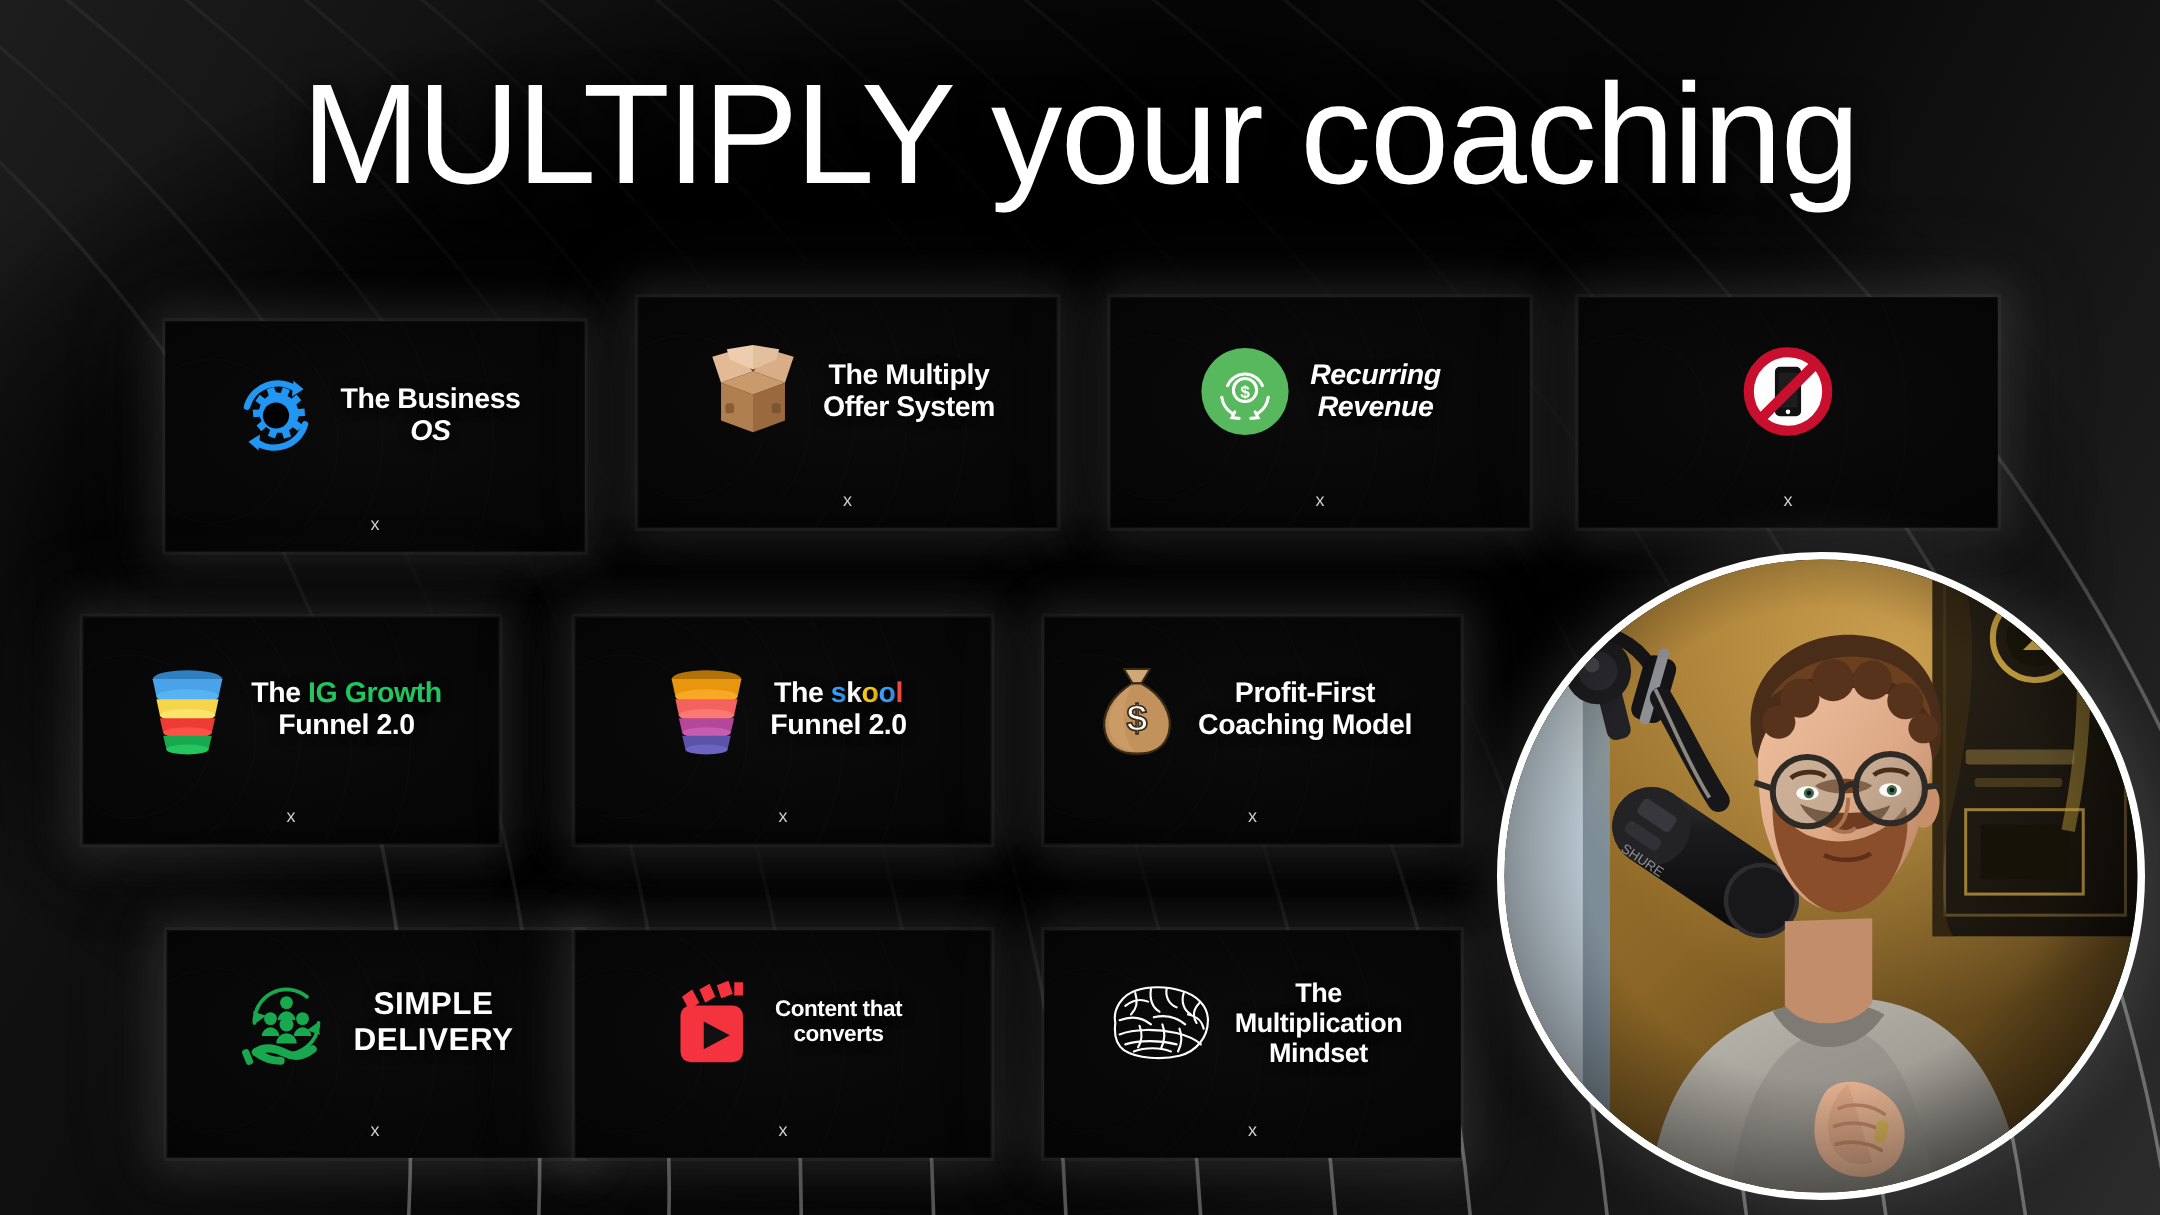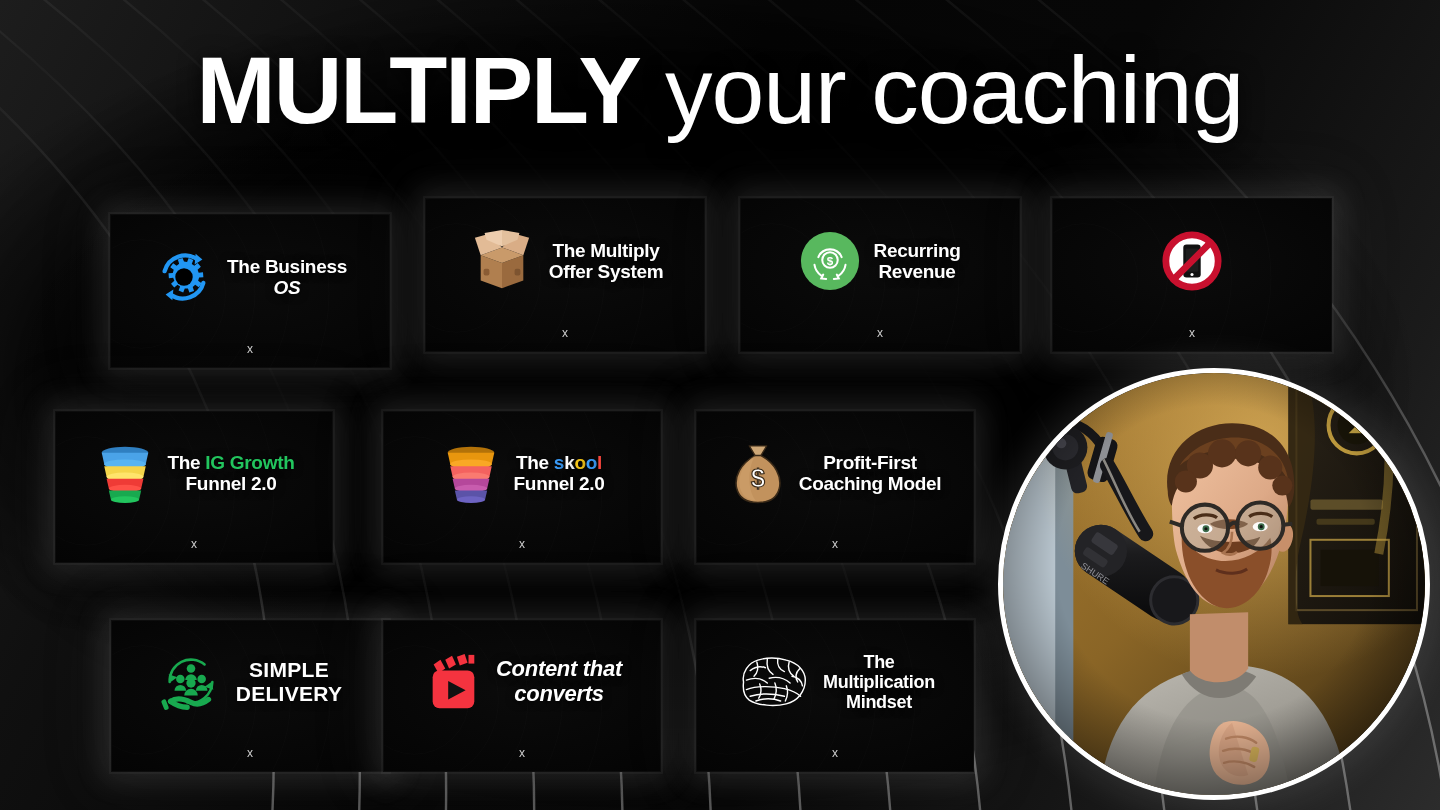--- a/index.html
+++ b/index.html
@@ -31,21 +31,21 @@
     text-align:center;
     color:#fff;
     font-size:95px;
     line-height:1.04;
     letter-spacing:-1.2px;
     font-weight:400;
     white-space:nowrap;
     text-shadow:0 2px 22px rgba(0,0,0,.85);
     z-index:6;
   }
-  .title .strong{ font-weight:700; letter-spacing:-2px; }
+  .title .strong{ font-weight:400; letter-spacing:-2px; }
   .title .light{ font-weight:400; letter-spacing:-1px; }
 
   
   .card{
     position:absolute;
     background:#000;
     border:1px solid rgba(255,255,255,.05);
     box-shadow:
       0 0 0 2px rgba(255,255,255,.035),
       0 0 26px 9px rgba(190,190,190,.13),
@@ -247,21 +247,21 @@
           <circle cx="32" cy="31" r="8"></circle>
           <path d="M20 28 a13 13 0 0 1 24 0"></path>
           <path d="M16 36 a16 16 0 0 0 7 11"></path>
           <path d="M48 36 a16 16 0 0 1 -7 11"></path>
           <path d="M25 46 l-2 4 5 .5"></path>
           <path d="M39 46 l2 4 -5 .5"></path>
         </g>
         <text x="32" y="36.5" font-size="12" font-weight="700" fill="#ffffff" text-anchor="middle" font-family="Liberation Sans, sans-serif">$</text>
       </svg>
     </div>
-    <div class="card-label" style="font-size:19px;">
+    <div class="card-label" style="font-size:19px;font-style:italic;">
       <div>Recurring</div>
       <div>Revenue</div>
     </div>
   </div>
   <div class="card-x">x</div>
 </div>
 
 <div class="card" style="left:1052px; top:198px; width:280px; height:154px;">
   <div class="card-inner"></div>
   <div class="card-rings">
@@ -458,21 +458,21 @@
         <g fill="#f5333f">
           <path d="M12 14 l7 -5 5 9 -7 5 z"></path>
           <path d="M24 9 l7 -4 4 9 -7 4 z"></path>
           <path d="M36 6 l8 -3 3 9 -8 3 z"></path>
           <path d="M48 4 l6 0 0 9 -6 0 z"></path>
         </g>
         <rect x="11" y="20" width="43" height="39" rx="7" fill="#f5333f"></rect>
         <path d="M27 31 L45 40.5 L27 50 Z" fill="#111"></path>
       </svg>
     </div>
-    <div class="card-label" style="font-size:22px;font-style:italic;">
+    <div class="card-label" style="font-size:15px;">
       <div>Content that</div>
       <div>converts</div>
     </div>
   </div>
   <div class="card-x">x</div>
 </div>
 
 <div class="card" style="left:696px; top:620px; width:278px; height:152px;">
   <div class="card-inner"></div>
   <div class="card-rings">

